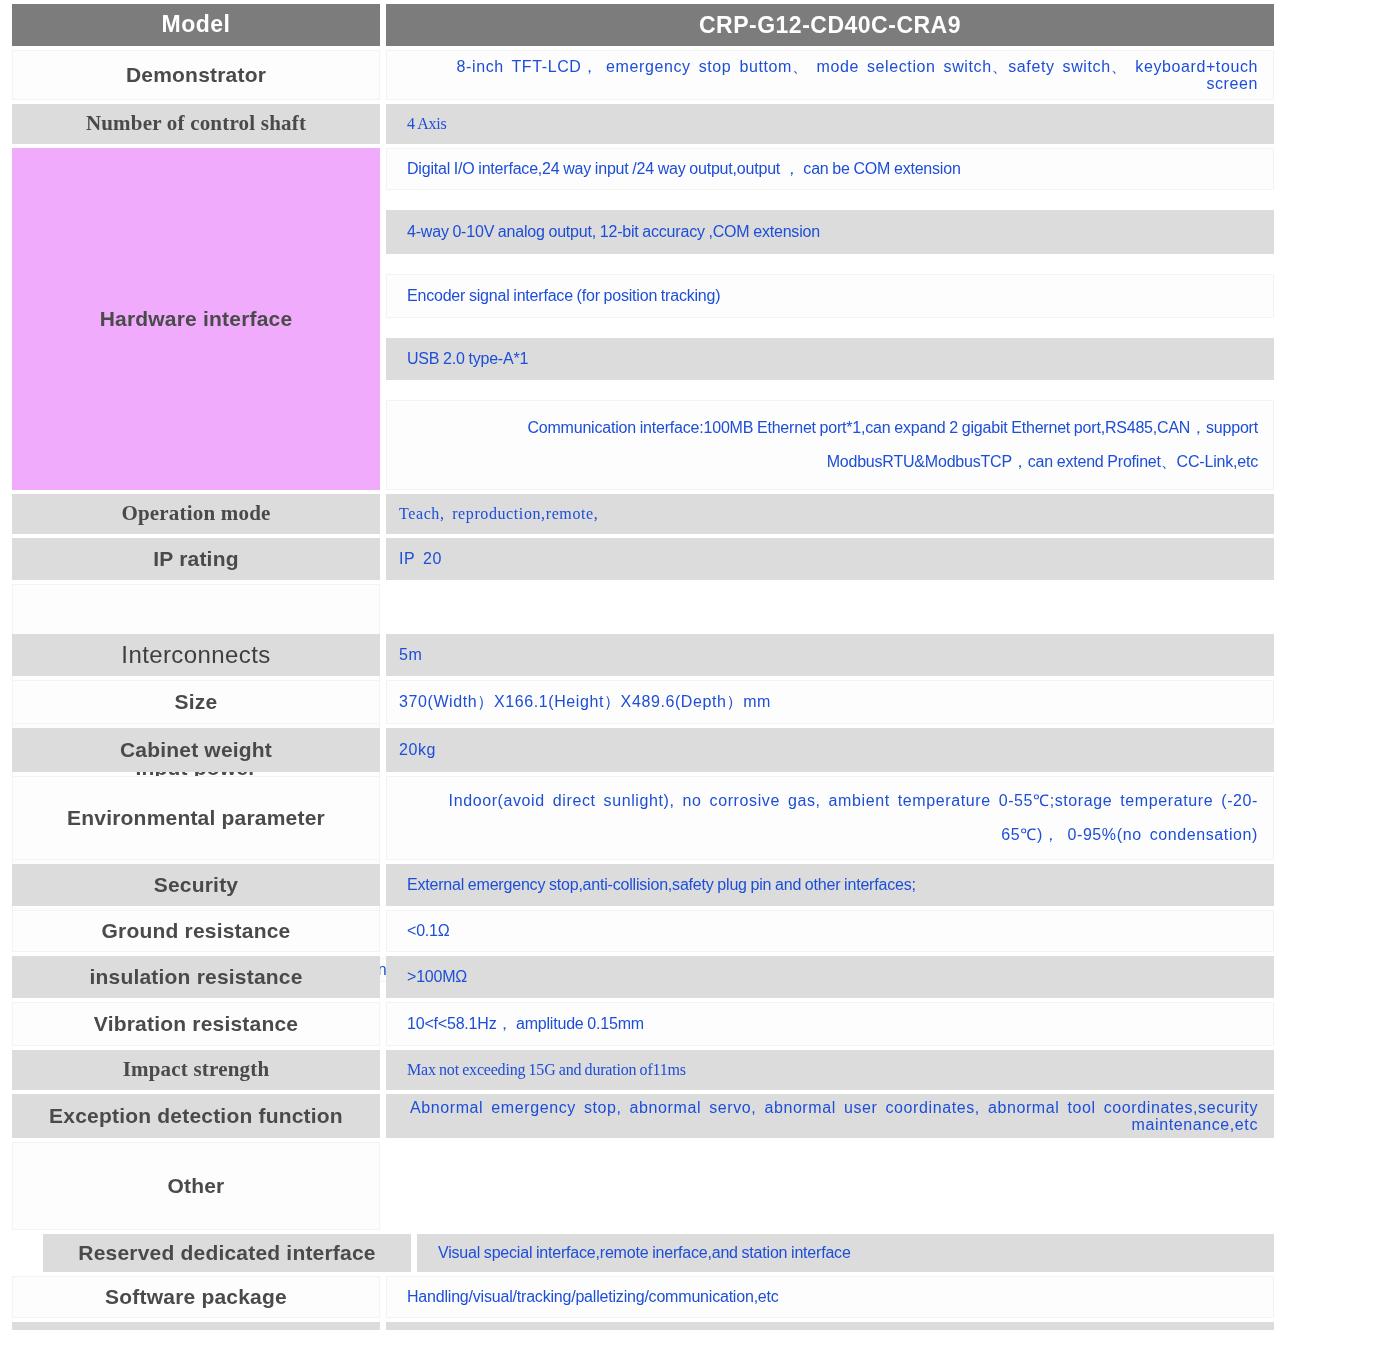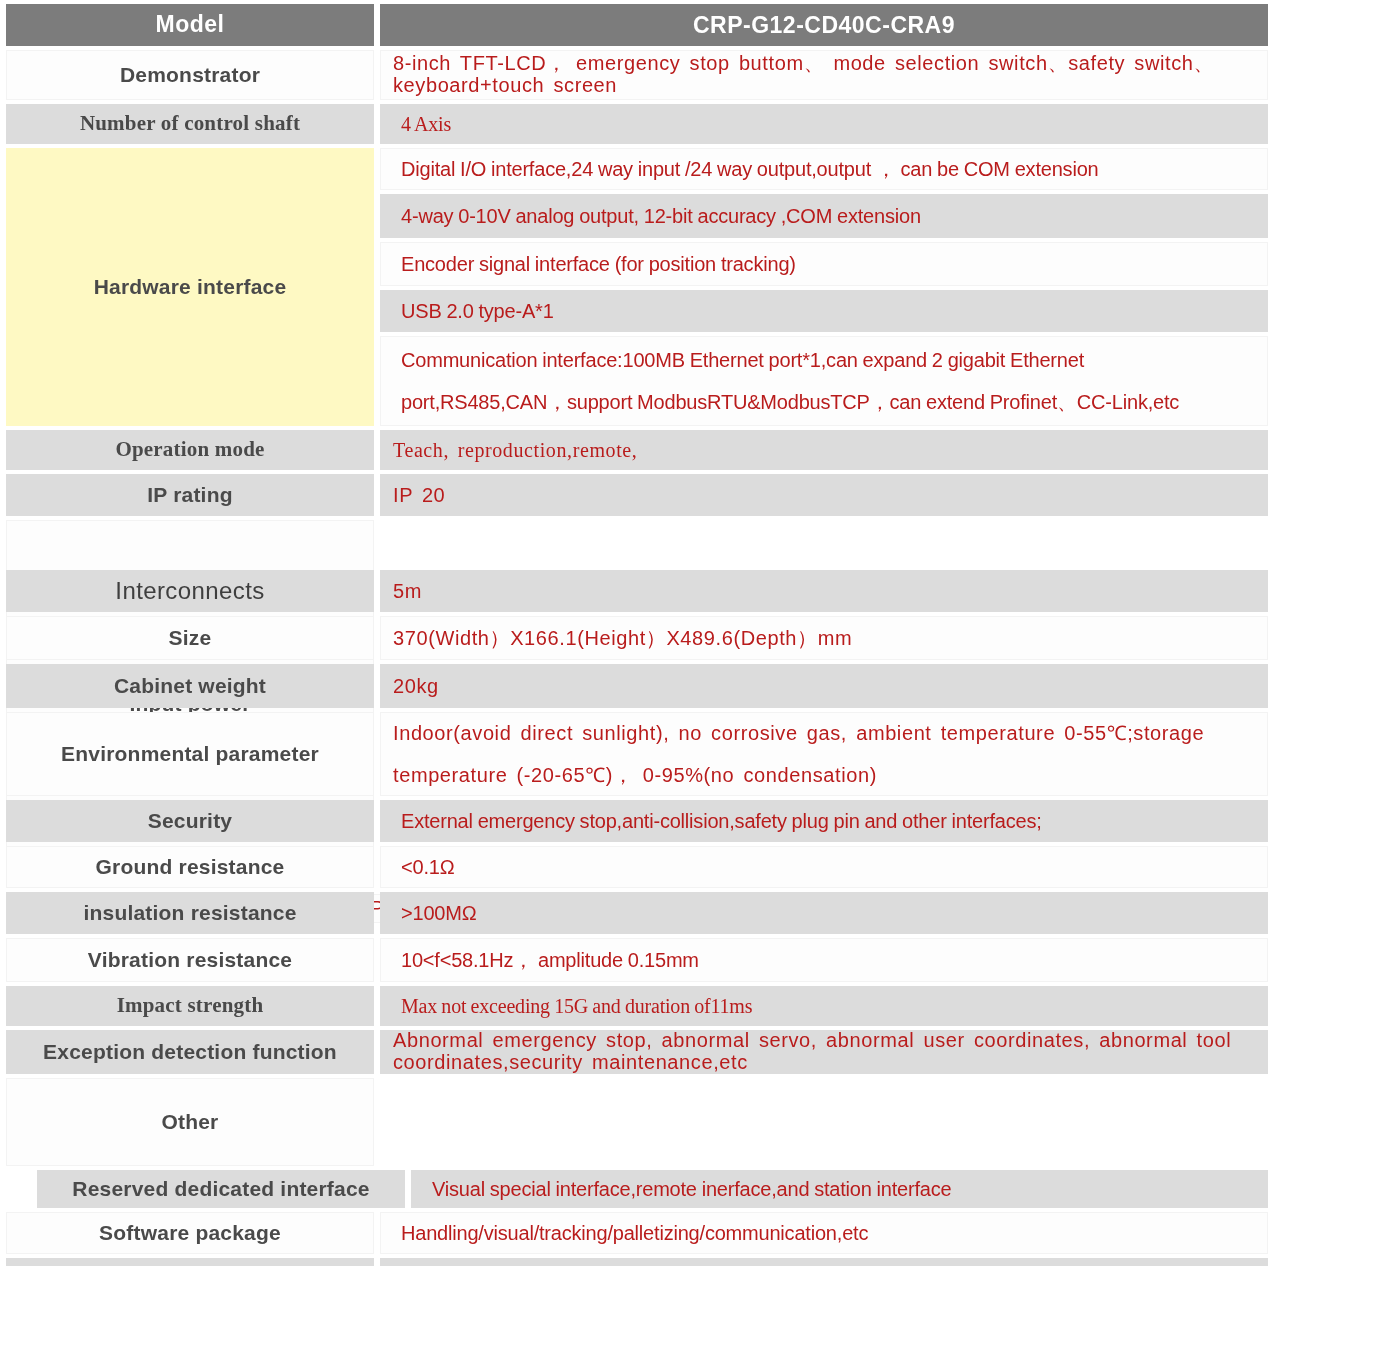--- a/index.html
+++ b/index.html
@@ -3,50 +3,50 @@
 <meta charset="utf-8">
 <style>
   html,body{margin:0;padding:0;}
   body{
     width:1376px;height:1366px;overflow:hidden;
     background:#ffffff;
     font-family:"Liberation Sans",sans-serif;
     -webkit-font-smoothing:antialiased;
   }
   .spec-table{
-    position:absolute;left:6px;top:4px;width:1262px;
+    position:absolute;left:12px;top:4px;width:1262px;
     display:flex;flex-direction:column;gap:4px;
   }
   .row{display:flex;gap:6px;}
   .cell{
     display:flex;align-items:center;box-sizing:border-box;
   }
   .label{
     width:368px;flex:0 0 368px;
     justify-content:center;text-align:center;
     font-weight:bold;font-size:21px;color:#4a4a4a;
     line-height:1.1;letter-spacing:.2px;
     padding:0 2px;
   }
   .label-regular{font-weight:400;font-size:24px;letter-spacing:.4px;color:#3f3f3f;}
   .value{
-    flex:1;justify-content:flex-start;text-align:left;
-    font-size:20px;color:#b91c1c;line-height:1.25;
+    flex:1;justify-content:flex-start;text-align:right;
+    font-size:16px;color:#1d4ed8;line-height:1.25;
     padding:2px 16px 2px 13px;
   }
   .white{background:#fdfdfd;box-shadow:inset 0 0 0 1px #f3f3f3;}
   .gray{background:#dcdcdc;}
-  .group-label{background:#fef9c3;}
+  .group-label{background:#f0abfc;}
   .header-row .cell{background:#7c7c7c;}
   .header-row .label{color:#ffffff;font-size:23px;letter-spacing:.5px;}
   .header-row .value{
     color:#ffffff;font-weight:bold;font-size:23px;letter-spacing:.5px;
     justify-content:center;text-align:center;padding:0;
   }
-  .subcol{flex:1;display:flex;flex-direction:column;gap:4px;}
+  .subcol{flex:1;display:flex;flex-direction:column;gap:20px;}
   .subcol .value{flex:0 0 auto;}
   .v-wide{letter-spacing:.6px;word-spacing:3px;}
   .v-cond{letter-spacing:-.2px;word-spacing:-.5px;padding-left:21px;}
   .lh-loose{line-height:2.1;}
   .lh-tight{line-height:1.08;}
   .maxw780{max-width:780px;}
   .h8{height:8px;}   .h38{height:38px;margin-left:31px;} .h40{height:40px;font-family:Liberation Serif, serif;}
   .h42{height:42px;} .h44{height:44px;} .h46{height:46px;flex-direction:column;}
   .h50{height:50px;} .h84{height:84px;} .h88{height:88px;}
   .h90{height:90px;}

